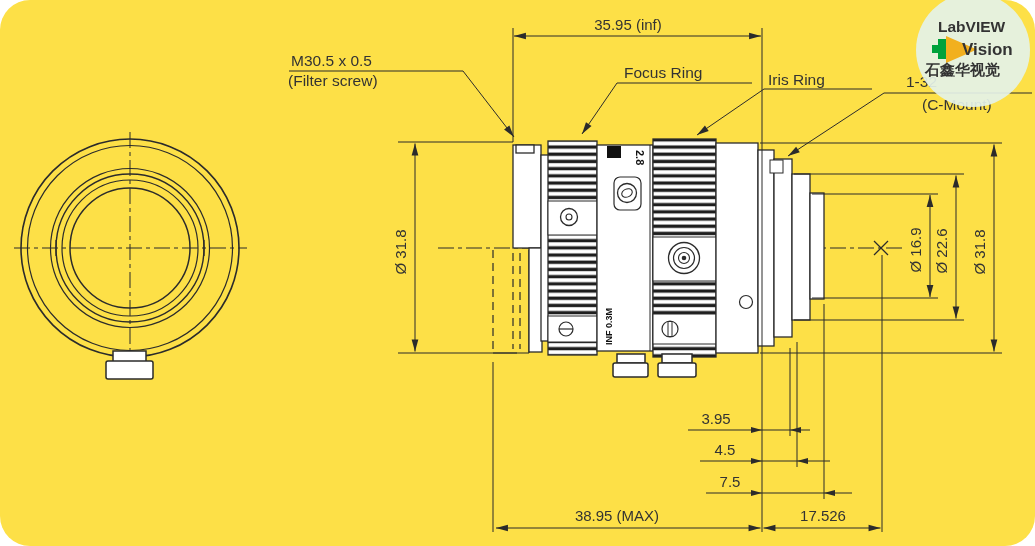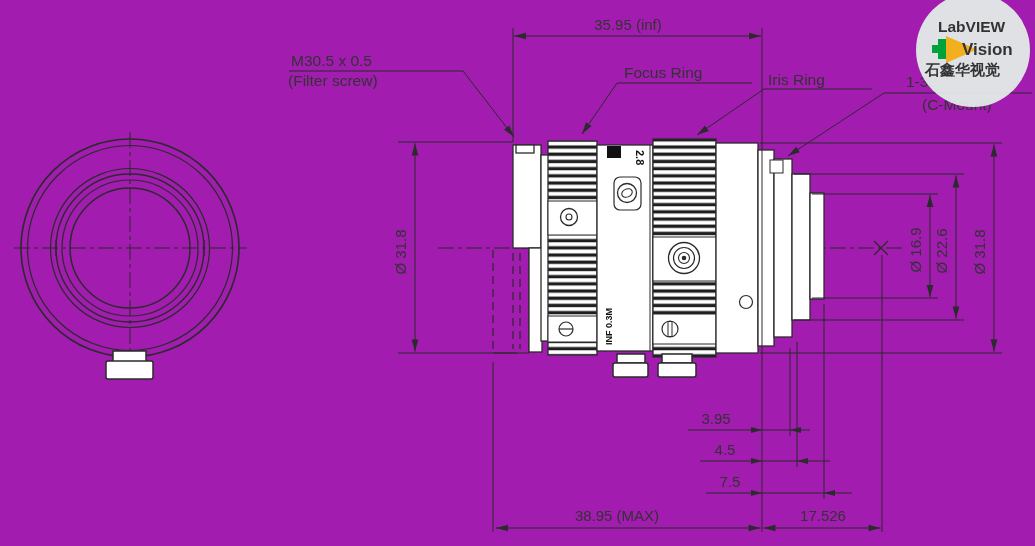--- a/index.html
+++ b/index.html
@@ -1,17 +1,17 @@
 <!DOCTYPE html>
 <html><head>
 <meta charset="utf-8">
 <style>
   html,body{margin:0;padding:0;background:#fff;}
-  .stage{position:relative;width:1035px;height:546px;background:#a21caf;overflow:hidden;
-         font-family:"Liberation Sans", sans-serif;}
+  .stage{position:relative;width:1035px;height:546px;background:#fde047;overflow:hidden;
+         font-family:"Liberation Sans", sans-serif;border-radius:30px;}
   svg{position:absolute;left:0;top:0;}
   text{fill:#333;}
   .dimtxt{font-size:15px;}
   .callout{font-size:15.5px;}
   .marking{font-weight:bold;fill:#111;}
 </style>
 </head>
 <body>
 
 <div class="stage">

